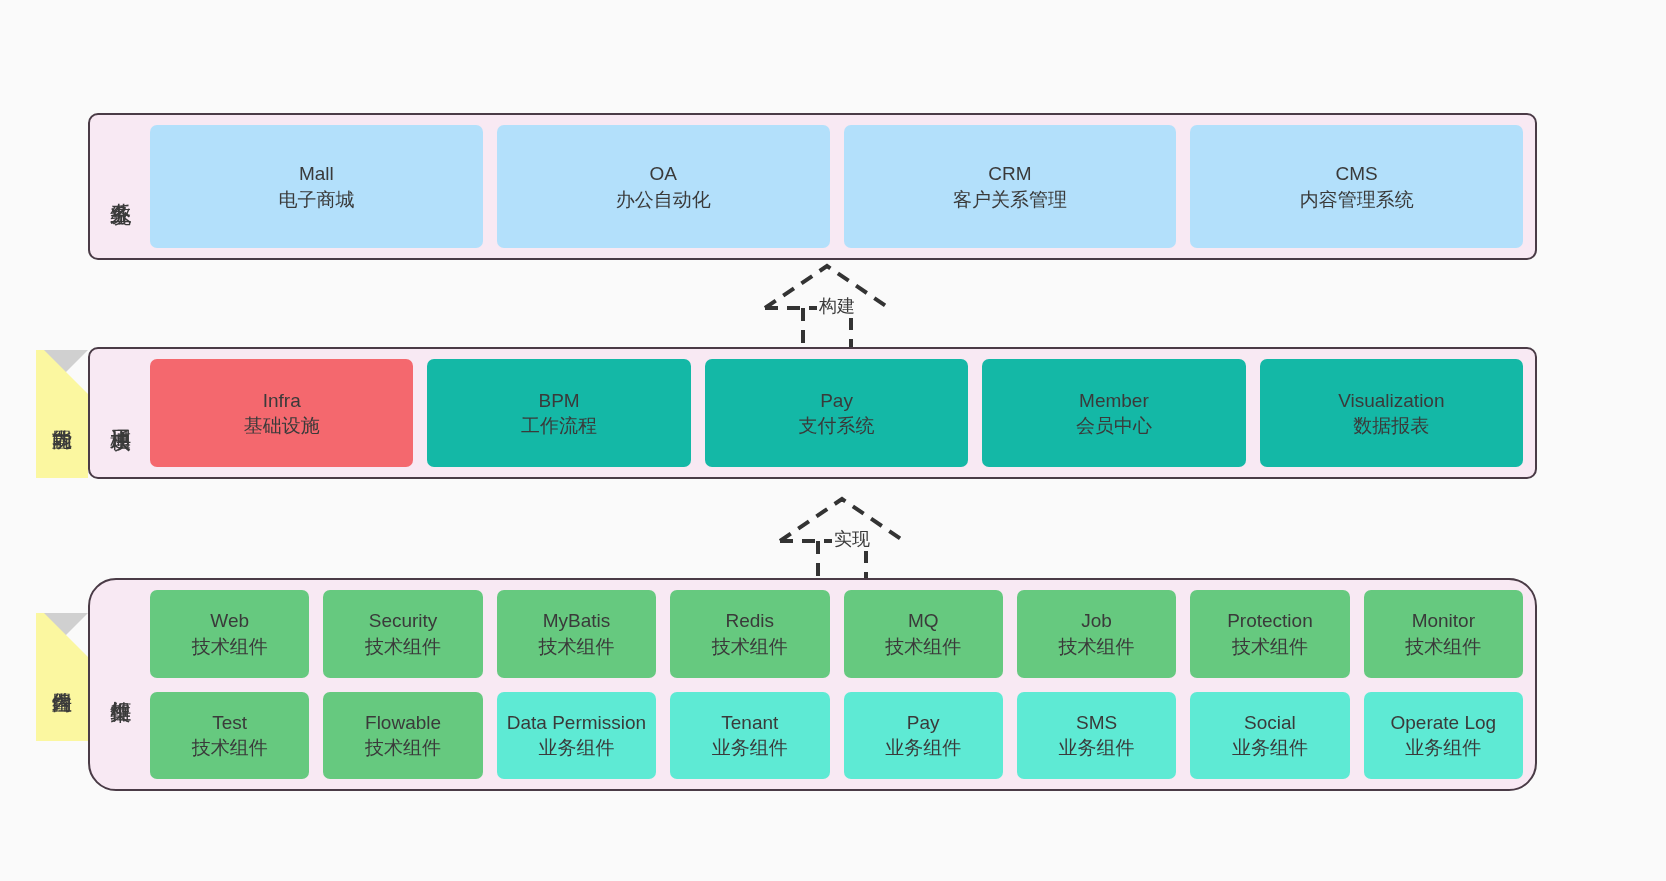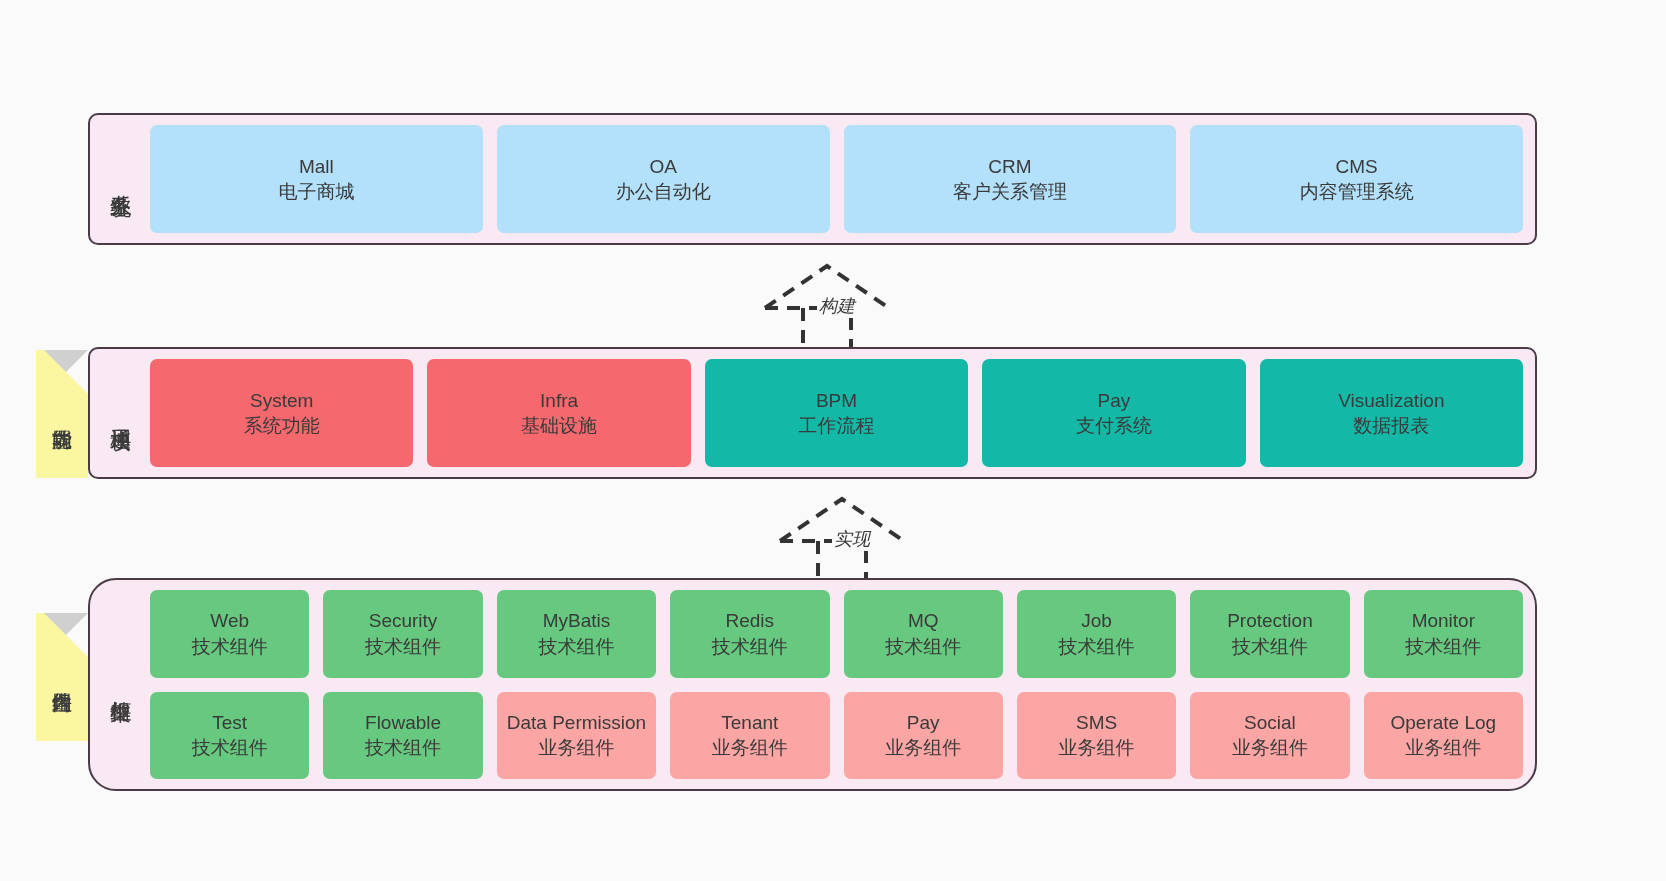--- a/index.html
+++ b/index.html
@@ -79,24 +79,24 @@
     box-sizing: border-box;
   }
   .card .t1 { display: block; }
   .card .t2 { display: block; }
 
   
   .c-blue      { background: #b3e0fb; }
   .c-red       { background: #f4686e; }
   .c-pink      { background: #14b8a6; }
   .c-green     { background: #66c97f; }
-  .c-lightgrn  { background: #fca5a5; }
-
-  
-  #layer-business { left: 88px;  top: 113px; width: 1449px; height: 132px; }
+  .c-lightgrn  { background: #5eead4; }
+
+  
+  #layer-business { left: 88px;  top: 113px; width: 1449px; height: 147px; }
   #layer-modules  { left: 88px;  top: 347px; width: 1449px; height: 132px; }
   #layer-framework{ left: 88px;  top: 578px; width: 1449px; height: 213px; border-radius: 28px; }
 
   #layer-business .layer-title { font-size: 21px; }
 
   
   .sticky {
     position: absolute;
     width: 52px;
     background: #fbf7a0;
@@ -136,21 +136,20 @@
   .rel svg { display: block; overflow: visible; }
   .rel .rel-label {
     position: absolute;
     left: 62px;
     top: 36px;
     font-size: 18px;
     color: #3a3a3a;
     background: #fafafa;
     padding: 0 2px;
     white-space: nowrap;
-    font-style: italic;
   }
   #rel-build  { left: 755px; top: 258px; }
   #rel-impl   { left: 770px; top: 491px; }
 </style>
 </head>
 <body>
 
 <div id="canvas">
 
   <div class="layer" id="layer-business">
@@ -188,34 +187,34 @@
 
   <div class="sticky" id="sticky-modules">
     <span>内置功能</span>
   </div>
 
   <div class="layer" id="layer-modules">
     <div class="layer-title">通用模块</div>
     <div class="cards">
       <div class="card-row">
         <div class="card c-red">
-          <span class="t1">System</span>
-          <span class="t2">系统功能</span>
-        </div>
-        <div class="card c-red">
           <span class="t1">Infra</span>
           <span class="t2">基础设施</span>
         </div>
         <div class="card c-pink">
           <span class="t1">BPM</span>
           <span class="t2">工作流程</span>
         </div>
         <div class="card c-pink">
           <span class="t1">Pay</span>
           <span class="t2">支付系统</span>
+        </div>
+        <div class="card c-pink">
+          <span class="t1">Member</span>
+          <span class="t2">会员中心</span>
         </div>
         <div class="card c-pink">
           <span class="t1">Visualization</span>
           <span class="t2">数据报表</span>
         </div>
       </div>
     </div>
   </div>
 
   <div class="rel" id="rel-impl">

